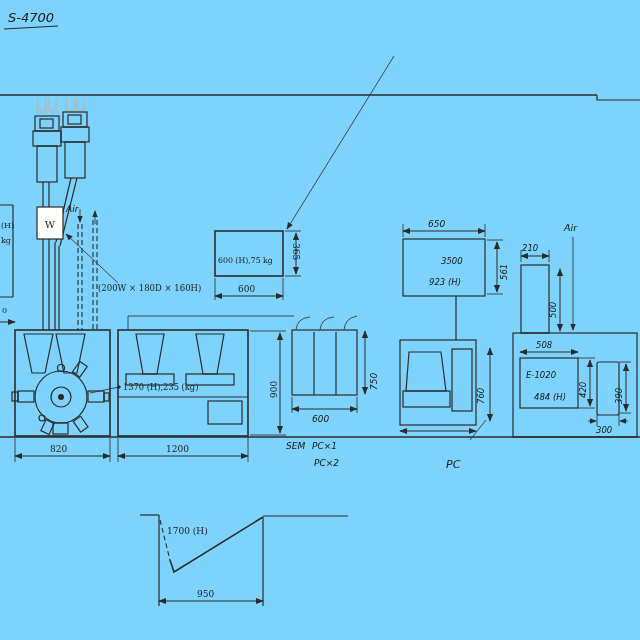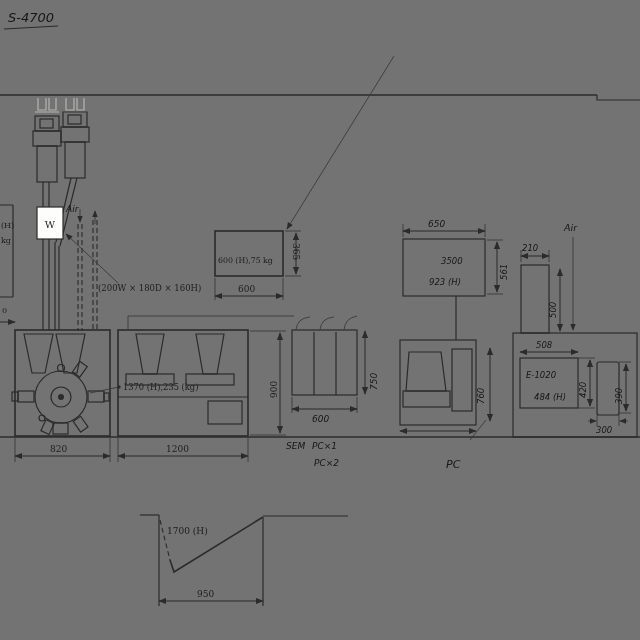--- a/index.html
+++ b/index.html
@@ -1,16 +1,16 @@
 <!DOCTYPE html>
 <html><head>
 <meta charset="utf-8">
 <style>
   html,body{margin:0;padding:0;background:#e8e8e6;}
-  #page{width:640px;height:640px;background:#737373;position:relative;overflow:hidden;}
+  #page{width:640px;height:640px;background:#7dd3fc;position:relative;overflow:hidden;}
   svg{display:block;}
   .ln{stroke:#2b2b2b;stroke-width:1.2;fill:none;}
   .ln2{stroke:#2b2b2b;stroke-width:1.6;fill:none;}
   .thin{stroke:#3a3a3a;stroke-width:0.9;fill:none;}
   .dash{stroke:#2b2b2b;stroke-width:1.1;fill:none;stroke-dasharray:5,3;}
   .ghost{stroke:#b5b5b3;stroke-width:1.2;fill:none;}
   .pr{font-family:"DejaVu Serif",serif;fill:#1c1c1c;}
   .hw{font-family:"DejaVu Sans",sans-serif;font-style:italic;fill:#161616;}
   .dim{stroke:#2b2b2b;stroke-width:1;fill:none;}
 </style>

